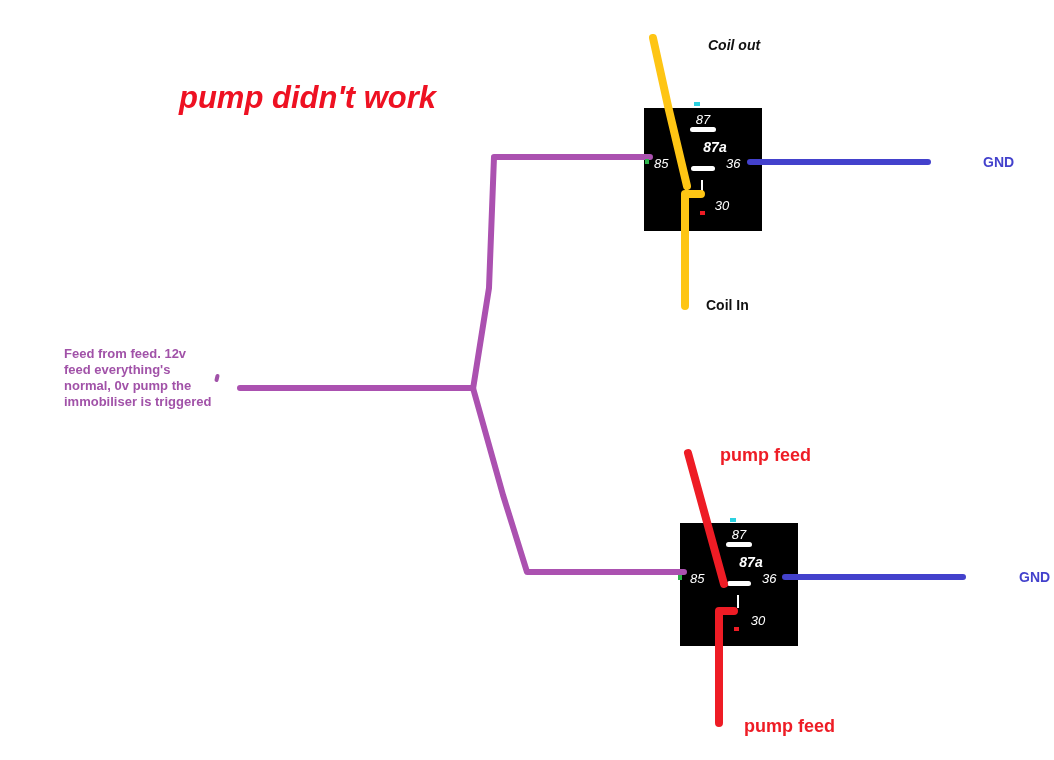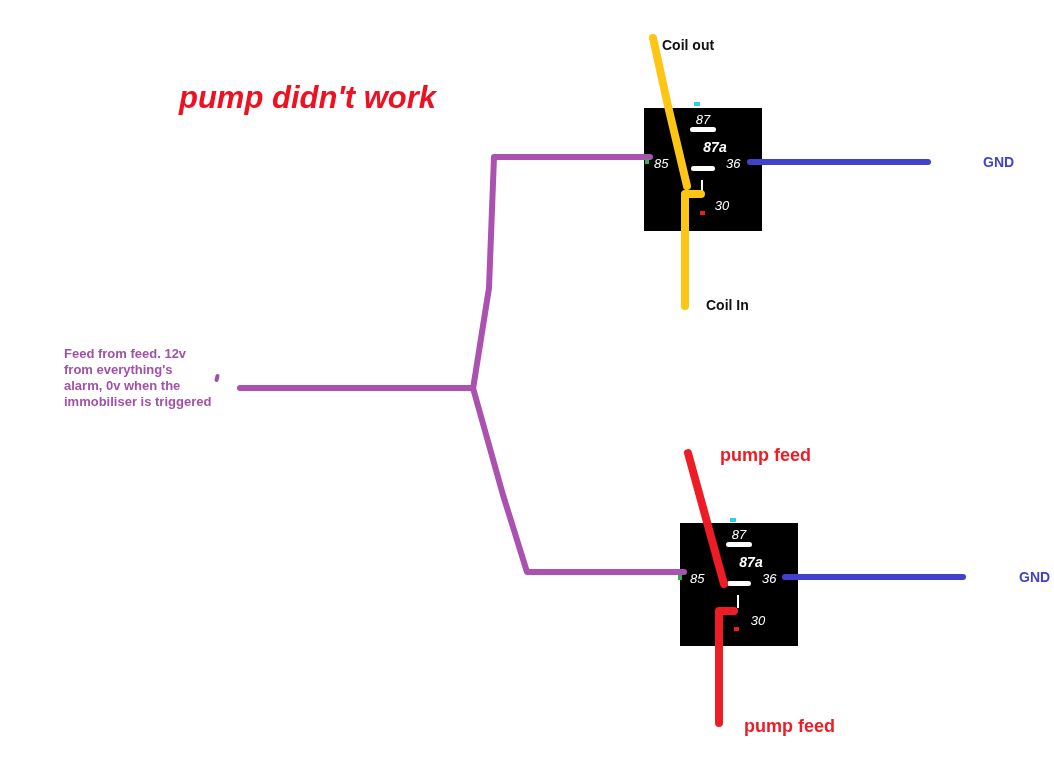--- a/index.html
+++ b/index.html
@@ -13,21 +13,21 @@
     left:179px;top:80px;
     font-size:31px;font-weight:700;font-style:italic;color:#ee1122;
   }
   .note{
     left:64px;top:346px;z-index:10;position:absolute;
     font-size:13px;font-weight:700;color:#a152a8;line-height:16px;
   }
   .black-label{font-size:14px;font-weight:700;color:#111111;}
   .red-label{font-size:18px;font-weight:700;color:#ee1c25;}
   .blue-label{font-size:14px;font-weight:700;color:#4341cc;margin-left:44px;}
-  .coil-out{left:662px;top:37px;}
+  .coil-out{left:708px;top:37px;font-style:italic;}
   .coil-in{left:706px;top:297px;text-align:right;}
   .pump-feed-top{left:720px;top:445px;}
   .pump-feed-bottom{left:744px;top:716px;}
   .gnd-top{left:939px;top:154px;}
   .gnd-bottom{left:975px;top:569px;}
   .stray-mark{
     position:absolute;left:215px;top:374px;width:4px;height:8px;
     background:#a152a8;border-radius:2px;transform:rotate(14deg);z-index:10;
   }
   
@@ -96,22 +96,22 @@
   <rect x="645" y="159" width="4" height="5" fill="#2db34a"></rect>
   <rect x="678" y="575" width="4" height="5" fill="#2db34a"></rect>
   <rect x="700" y="211" width="5" height="4" fill="#ee1c25"></rect>
   <rect x="734" y="627" width="5" height="4" fill="#ee1c25"></rect>
 </svg>
 
 <div class="lbl heading">pump didn't work</div>
 
 <div class="note">
   <div>Feed from feed. 12v</div>
-  <div>from everything's</div>
-  <div>alarm, 0v when the</div>
+  <div>feed everything's</div>
+  <div>normal, 0v pump the</div>
   <div>immobiliser is triggered</div>
 </div>
 <div class="stray-mark"></div>
 
 <div class="lbl black-label coil-out">Coil out</div>
 <div class="lbl black-label coil-in">Coil In</div>
 <div class="lbl red-label pump-feed-top">pump feed</div>
 <div class="lbl red-label pump-feed-bottom">pump feed</div>
 <div class="lbl blue-label gnd-top">GND</div>
 <div class="lbl blue-label gnd-bottom">GND</div>

